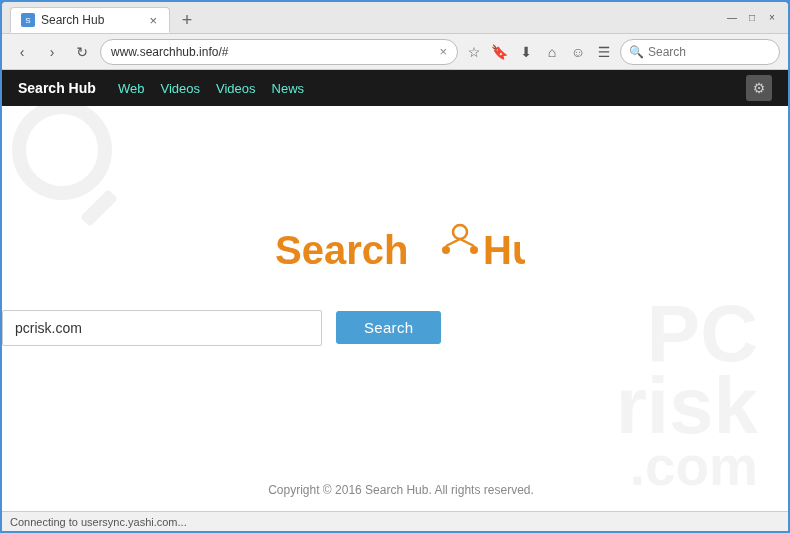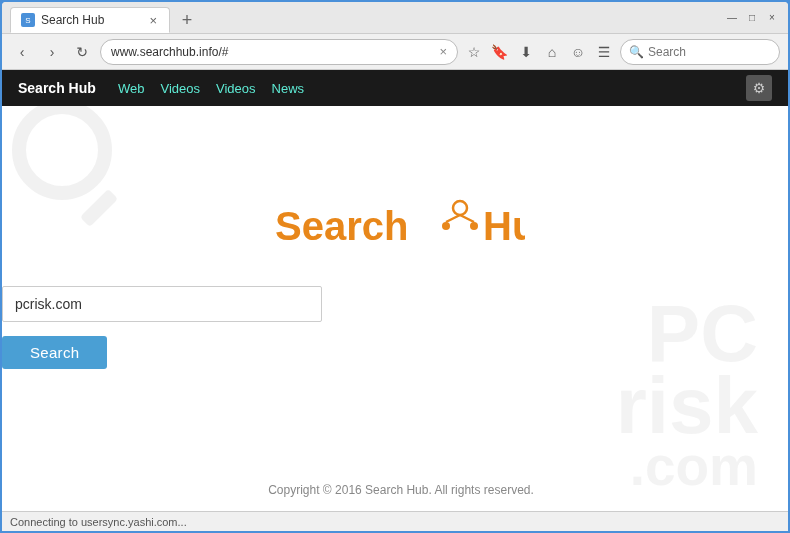--- a/index.html
+++ b/index.html
@@ -297,22 +297,22 @@
     }
 
     
     .site-logo {
       margin-bottom: 24px;
     }
 
     
     .search-form {
       display: flex;
-      flex-direction: column;
-      align-items: flex-start;
+      flex-direction: row;
+      align-items: center;
       gap: 14px;
       width: 100%;
     }
 
     .search-input-wrapper {
       width: 320px;
     }
 
     .search-input {
       width: 100%;

